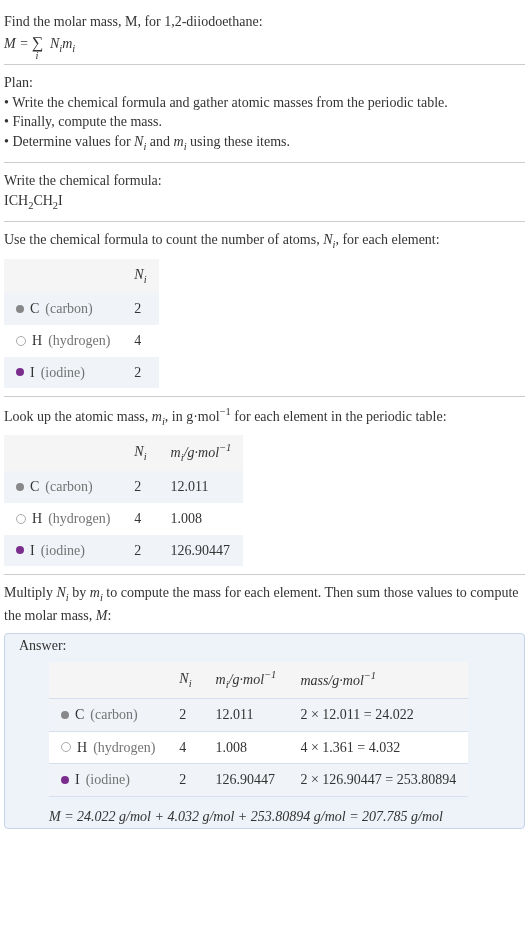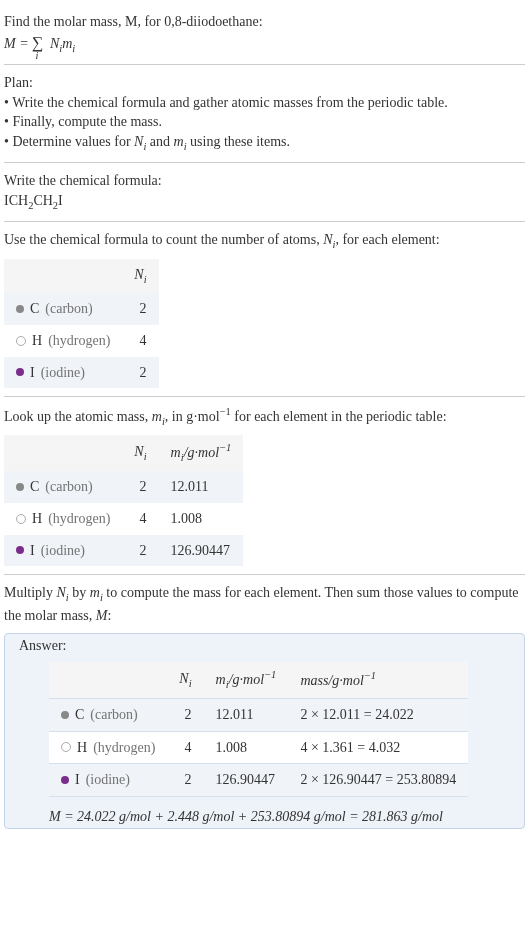--- a/index.html
+++ b/index.html
@@ -80,34 +80,34 @@
     }
     .answer-box table tr {
       border-bottom: 1px solid #d5e0ec;
     }
     .final-mass {
       margin-top: 10px;
       margin-left: 30px;
       font-style: italic;
     }
     .num-col {
-      text-align: right;
+      text-align: left;
     }
     .chem {
       font-family: Georgia, serif;
     }
     .sigma {
       font-size: 16px;
     }
   </style>
 </head>
 <body>
 
 <div class="section">
-  <div><span>Find the molar mass, M, for 0,8-diiodoethane:</span></div>
+  <div><span>Find the molar mass, M, for 1,2-diiodoethane:</span></div>
   <div class="formula-line">
     <span>M = </span><span class="sigma">∑</span><span class="sub" style="position:relative; left:-8px; top:8px;">i</span><span> <i>N<span class="sub">i</span>m<span class="sub">i</span></i></span>
   </div>
 </div>
 
 <div class="section">
   <div>Plan:</div>
   <div>• Write the chemical formula and gather atomic masses from the periodic table.</div>
   <div>• Finally, compute the mass.</div>
   <div>• Determine values for <i>N<span class="sub">i</span></i> and <i>m<span class="sub">i</span></i> using these items.</div>
@@ -250,15 +250,15 @@
                 <span>I</span> 
                 <span class="gray-label">(iodine)</span>
               </span>
             </td>
         <td class="num-col">2</td>
         <td>126.90447</td>
         <td>2 × 126.90447 = 253.80894</td>
       </tr>
     </tbody>
       </table>
-    <div class="final-mass">M = 24.022 g/mol + 2.448 g/mol + 253.80894 g/mol = 281.863 g/mol</div>
+    <div class="final-mass">M = 24.022 g/mol + 4.032 g/mol + 253.80894 g/mol = 207.785 g/mol</div>
   </div>
 </div>
 
 </body></html>

